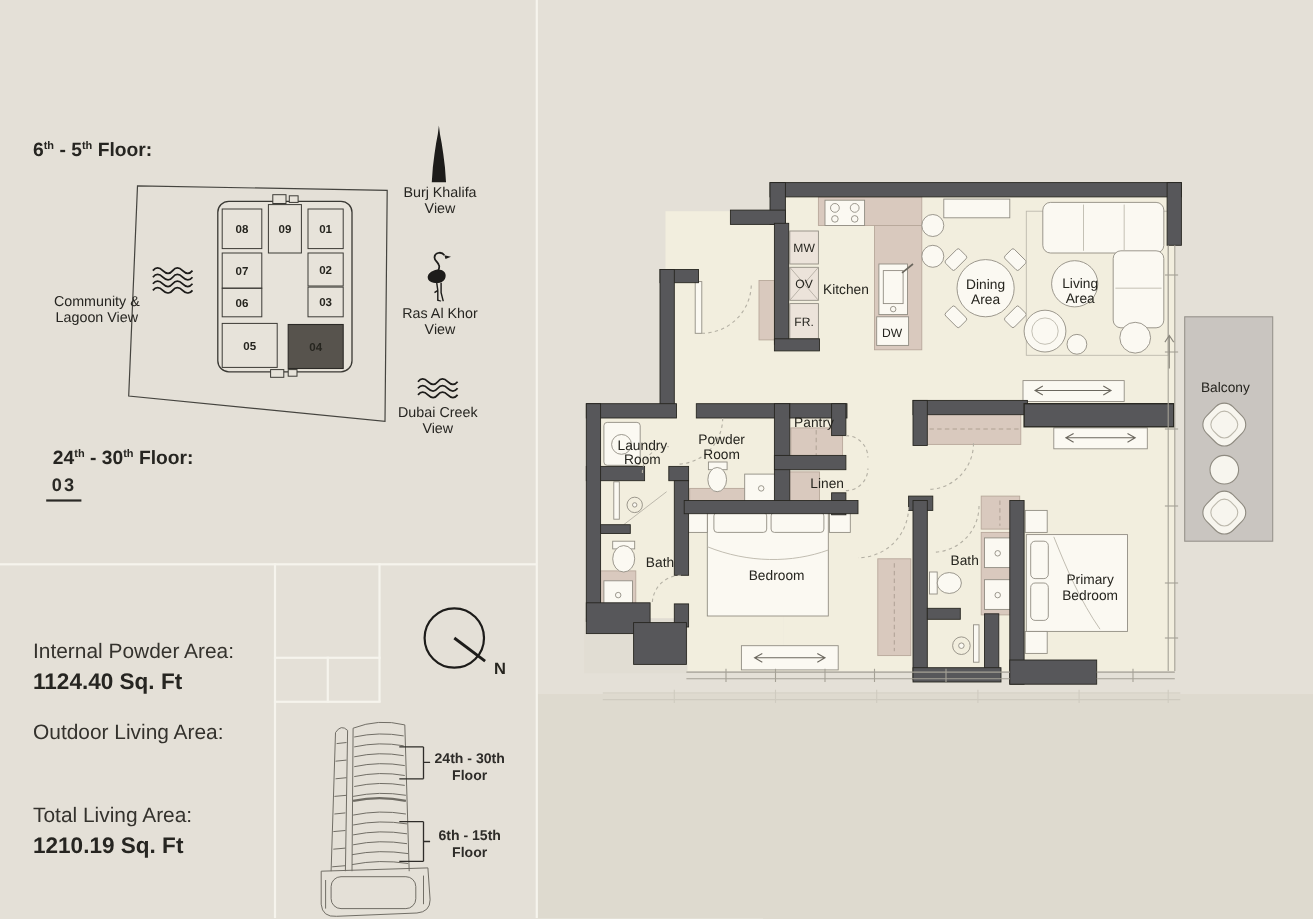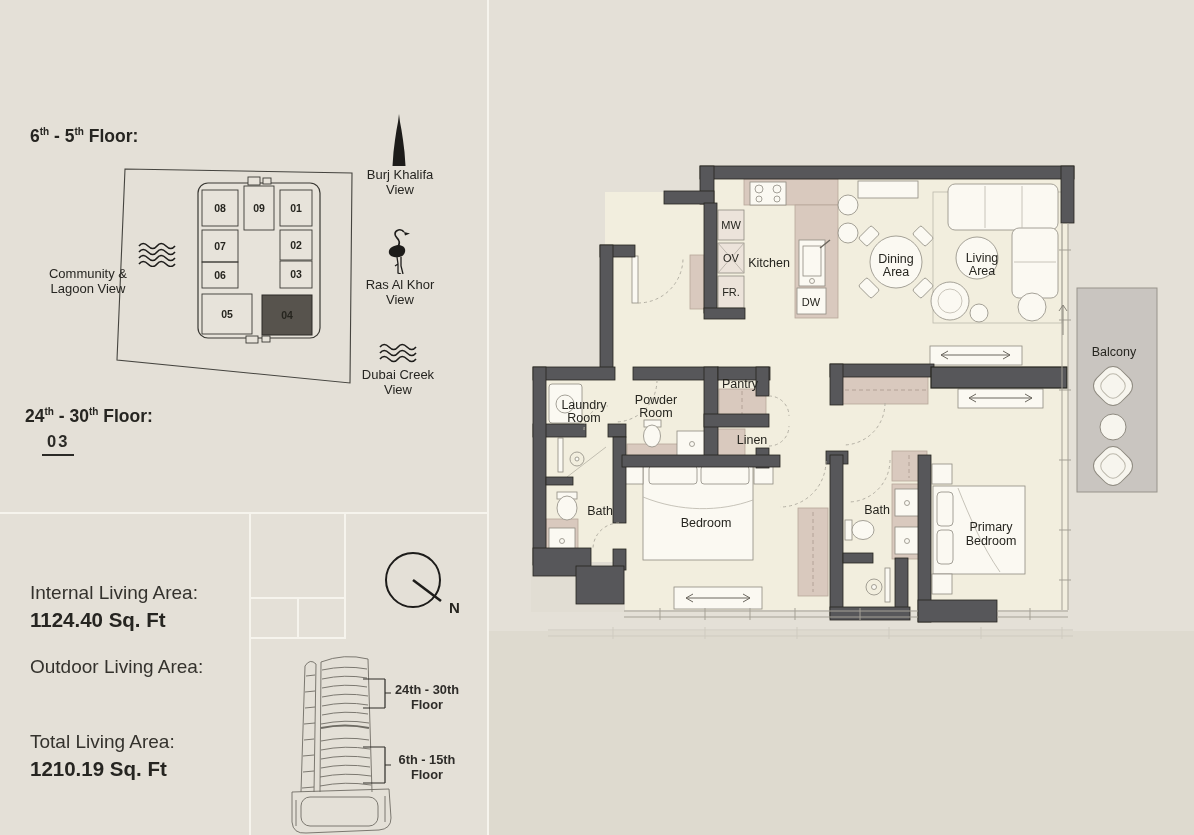--- a/index.html
+++ b/index.html
@@ -122,27 +122,27 @@
       <path d="M3,5 q4,-5 9,0 t9,0 t9,0 t9,0"></path>
       <path d="M3,11 q4,-5 9,0 t9,0 t9,0 t9,0"></path>
       <path d="M3,17 q4,-5 9,0 t9,0 t9,0 t9,0"></path>
     </g>
   </svg>
   <div class="view" style="left:338px;top:367px;width:120px">
     <div>Dubai Creek</div>
     <div>View</div>
   </div>
 
-  <div class="floor-label" style="left:25px;top:406px">
+  <div class="floor-label" style="left:48px;top:406px">
     <span>24</span><sup>th</sup><span> - 30</span><sup>th</sup><span> Floor:</span>
   </div>
   <div class="unit-badge" style="left:42px;top:432px">03</div>
 
   <div class="areas-group" style="top:582px">
-    <div class="area-label">Internal Living Area:</div>
+    <div class="area-label">Internal Powder Area:</div>
     <div class="area-value">1124.40 Sq. Ft</div>
   </div>
   <div class="areas-group" style="top:656px">
     <div class="area-label">Outdoor Living Area:</div>
   </div>
   <div class="areas-group" style="top:731px">
     <div class="area-label">Total Living Area:</div>
     <div class="area-value">1210.19 Sq. Ft</div>
   </div>
 

